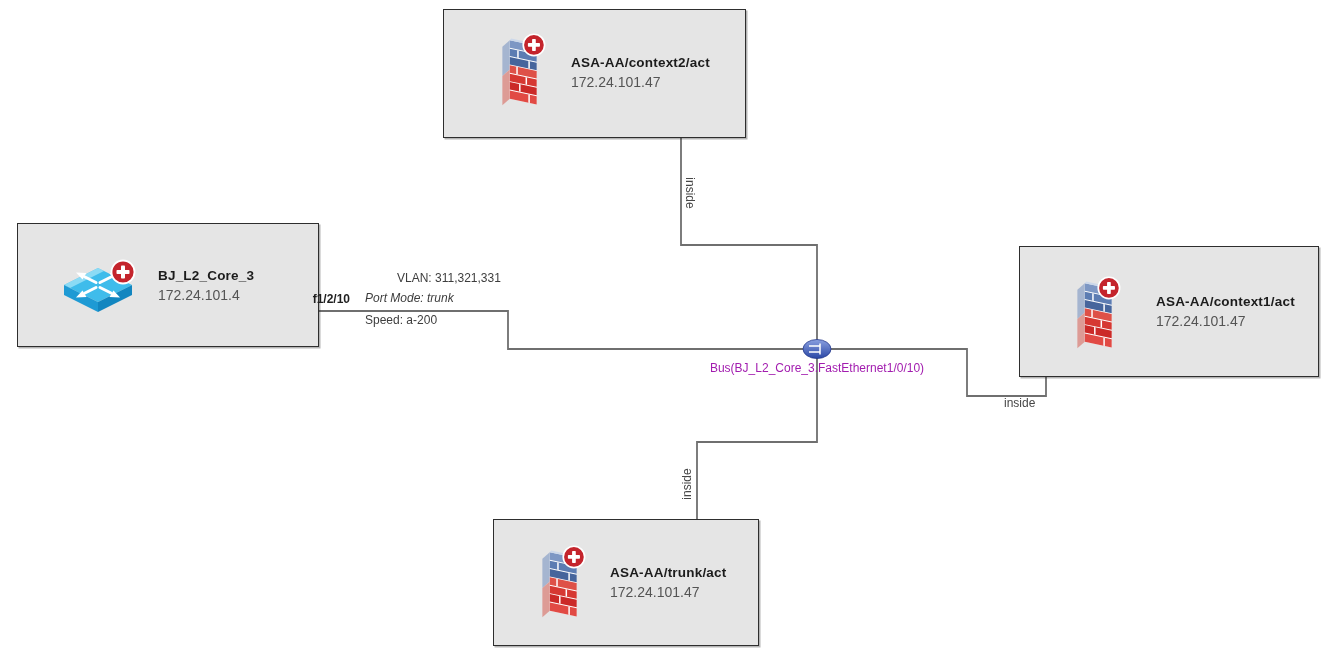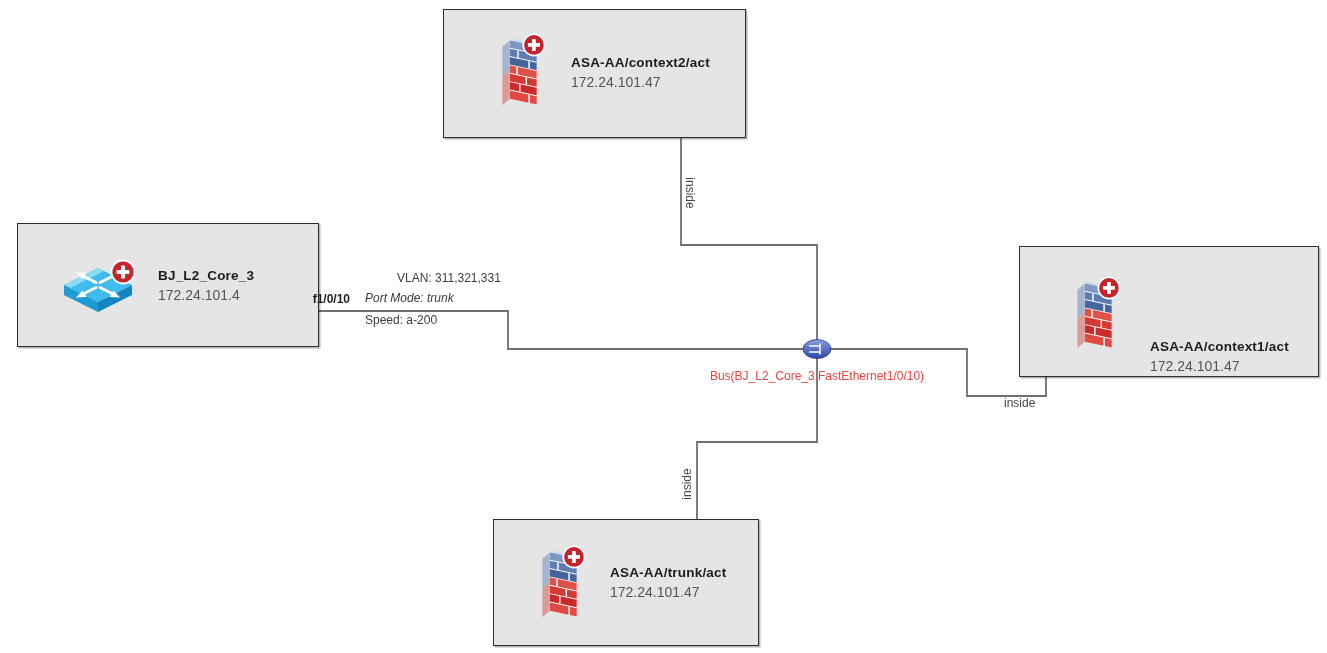--- a/index.html
+++ b/index.html
@@ -10,21 +10,21 @@
         box-shadow:1.5px 1.5px 0 rgba(40,40,40,.35);}
   .nlabels{position:absolute;white-space:nowrap;}
   .nname{font-size:13.5px;font-weight:600;color:#1c1c1c;letter-spacing:.2px;}
   .nip{font-size:14px;color:#545454;margin-top:4px;}
   .icon{position:absolute;display:block;line-height:0;}
   .port{position:absolute;background:#fff;border:1.5px solid #2e2e2e;box-sizing:border-box;}
   .lbl{position:absolute;font-size:12px;color:#3d3d3d;white-space:nowrap;line-height:14px;}
   .lbl.b{font-weight:700;color:#1f1f1f;}
   .lbl.rt-cw{transform:rotate(90deg);text-align:center;color:#474747;}
   .lbl.rt-ccw{transform:rotate(-90deg);text-align:center;color:#474747;}
-  .lbl.ctr{text-align:center;color:#ef4444;margin-top:8px;}
+  .lbl.ctr{text-align:center;color:#a21caf;}
   .lbl.ra{text-align:right;}
 </style>
 </head>
 <body>
 
 <div id="stage">
 
   <svg id="wires">
     <defs>
       <linearGradient id="busg" x1="0" y1="0" x2="0" y2="1">
@@ -143,21 +143,21 @@
           <rect x="20" y="54" width="1.6" height="9" fill="#fff"></rect>
         </g>
         <polygon points="17,8 46,14.2 47.5,12.4 18.5,6.2" fill="#ccd8ea"></polygon>
         <g>
           <circle cx="43" cy="13" r="11.5" fill="#c4242c" stroke="#ffffff" stroke-width="1.8"></circle>
           <rect x="36.5" y="11" width="13" height="4" rx="0.8" fill="#ffffff"></rect>
           <rect x="41" y="6.5" width="4" height="13" rx="0.8" fill="#ffffff"></rect>
         </g>
       </svg>
     </span>
-    <div class="nlabels" style="left:130px;top:47px;margin-top:45px;">
+    <div class="nlabels" style="left:136px;top:47px;">
       <div class="nname">ASA-AA/context1/act</div>
       <div class="nip">172.24.101.47</div>
     </div>
   </div>
 
   <div class="node" style="left:493px;top:519px;width:264px;height:125px;">
     <span class="icon" style="left:40px;top:24px;">
       <svg width="52" height="76" viewBox="0 0 56 80">
         <polygon points="17,8 17,39.5 9,46.5 9,15" fill="#a5b5d0"></polygon>
         <polygon points="17,39.5 17,71 9,78 9,46.5" fill="#dd9b95"></polygon>
@@ -185,21 +185,21 @@
           <rect x="41" y="6.5" width="4" height="13" rx="0.8" fill="#ffffff"></rect>
         </g>
       </svg>
     </span>
     <div class="nlabels" style="left:116px;top:45px;">
       <div class="nname">ASA-AA/trunk/act</div>
       <div class="nip">172.24.101.47</div>
     </div>
   </div>
 
-  <div class="lbl b ra" style="left:288px;top:292px;width:62px;">f1/0/10</div>
+  <div class="lbl b ra" style="left:288px;top:292px;width:62px;">f1/2/10</div>
   <div class="lbl" style="left:365px;top:271px;margin-left:32px;">VLAN: 311,321,331</div>
   <div class="lbl" style="left:365px;top:291px;font-style:italic;">Port Mode: trunk</div>
   <div class="lbl" style="left:365px;top:313px;">Speed: a-200</div>
   <div class="lbl ctr" style="left:642px;top:361px;width:350px;">Bus(BJ_L2_Core_3.FastEthernet1/0/10)</div>
   <div class="lbl rt-cw" style="left:668px;top:186px;width:44px;">inside</div>
   <div class="lbl rt-ccw" style="left:665px;top:477px;width:44px;">inside</div>
   <div class="lbl" style="left:1004px;top:396px;color:#474747;">inside</div>
 
 </div>
 

